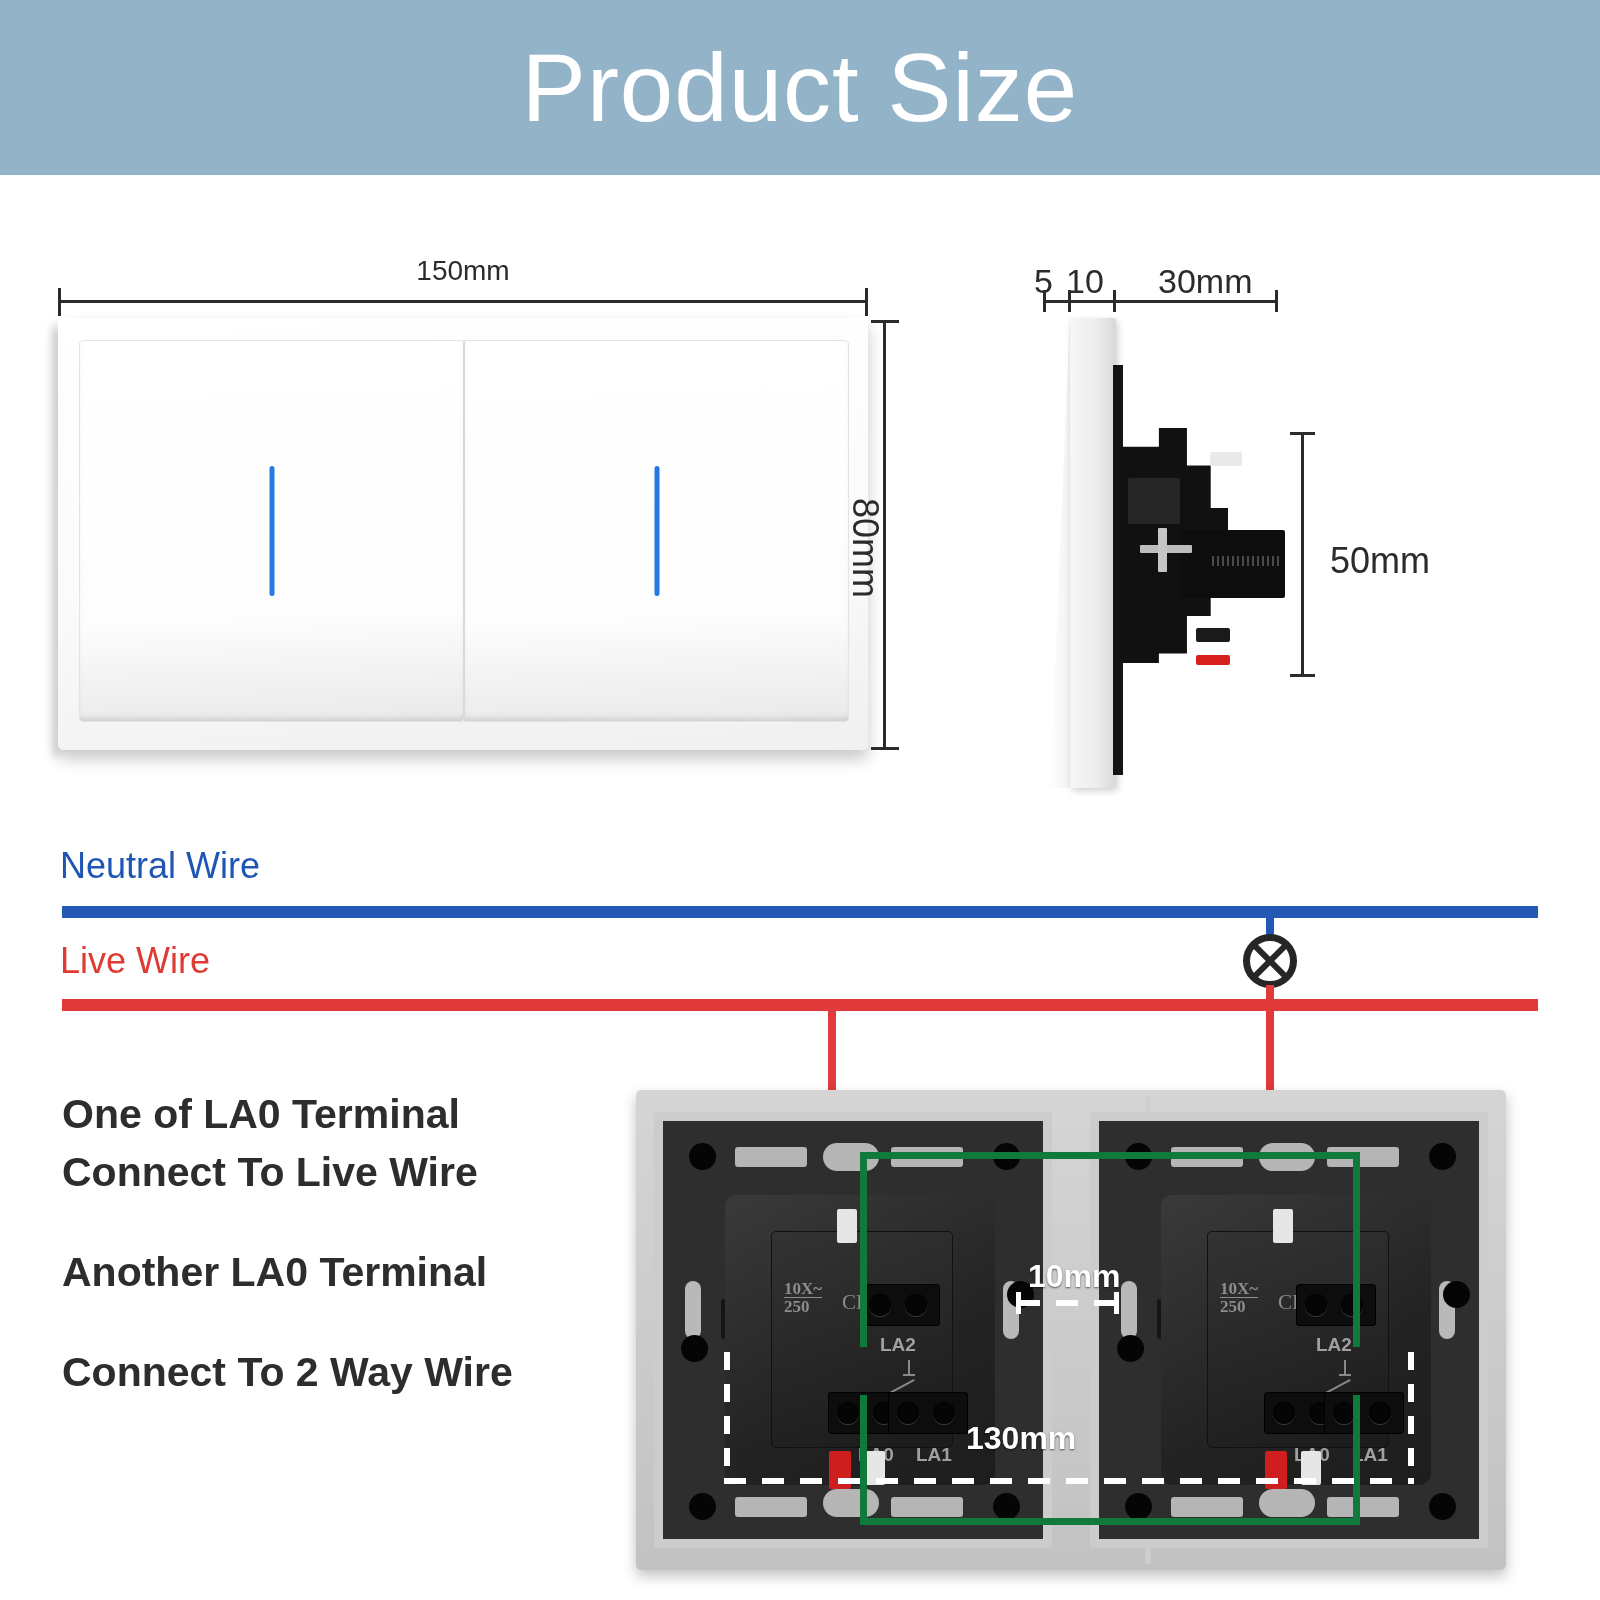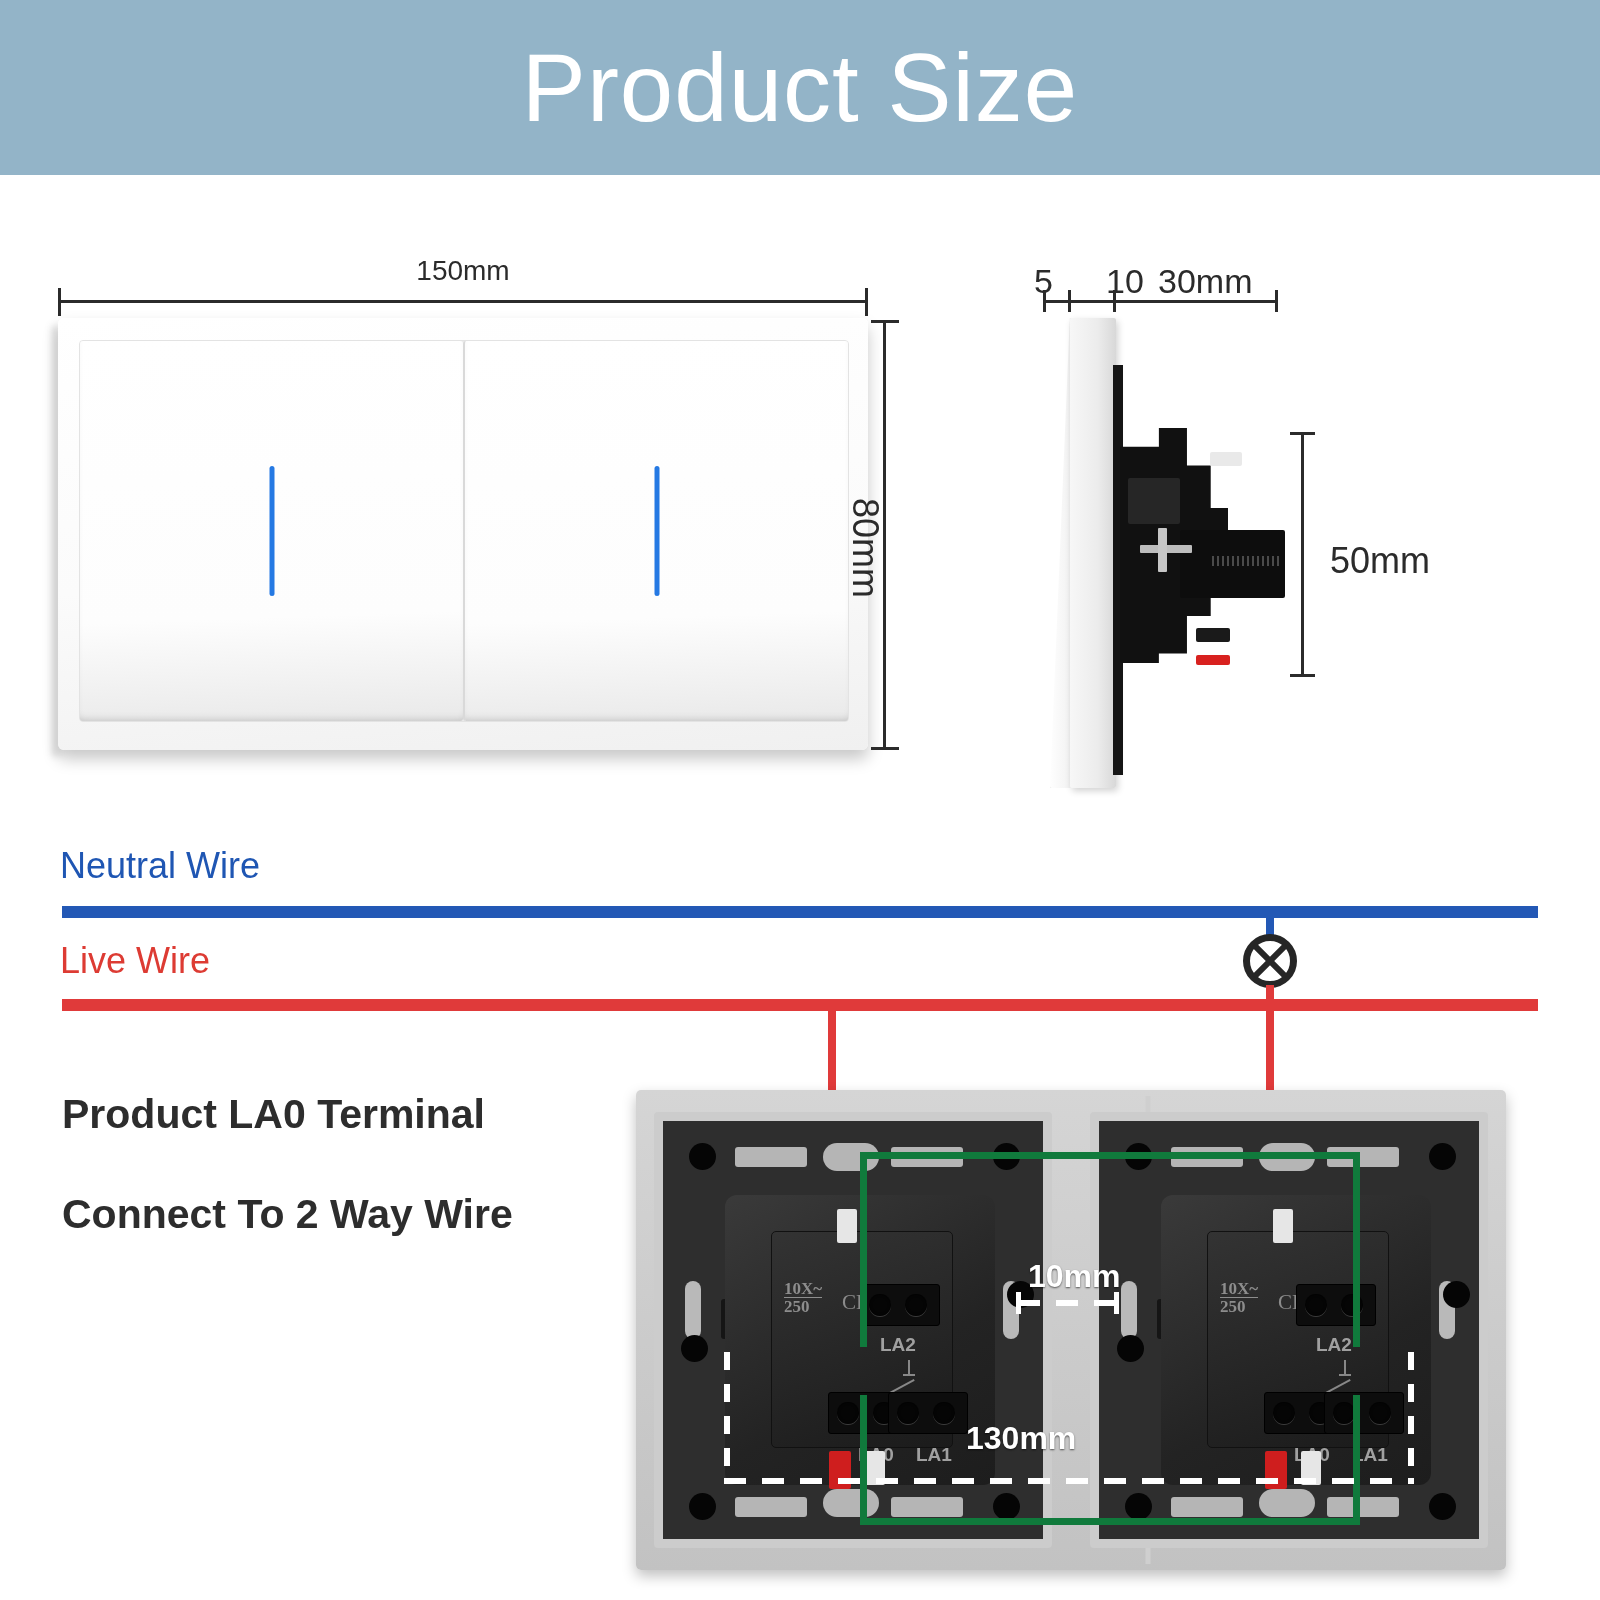--- a/index.html
+++ b/index.html
@@ -142,21 +142,21 @@
     background:repeating-linear-gradient(90deg,#4a4a4a 0 2px,#0d0d0d 2px 5px);
   }
 
   
   #s-dim-line{left:1043px;top:300px;width:235px;height:3px;}
   #s-cap-a{left:1043px;top:290px;width:3px;height:22px;}
   #s-cap-b{left:1068px;top:290px;width:3px;height:22px;}
   #s-cap-c{left:1113px;top:290px;width:3px;height:22px;}
   #s-cap-d{left:1275px;top:290px;width:3px;height:22px;}
   #s-txt-5{left:1034px;top:262px;font-size:34px;}
-  #s-txt-10{left:1066px;top:262px;font-size:34px;margin-left:40px;}
+  #s-txt-10{left:1066px;top:262px;font-size:34px;}
   #s-txt-30{left:1158px;top:262px;font-size:34px;}
 
   #s-h-line{left:1301px;top:432px;width:3px;height:245px;}
   #s-h-cap-t{left:1290px;top:432px;width:25px;height:3px;}
   #s-h-cap-b{left:1290px;top:674px;width:25px;height:3px;}
   #s-h-txt{left:1330px;top:540px;font-size:36px;}
 
   
   #wire-area{position:absolute;left:0;top:0;width:1308px;height:1600px;}
   .wire-label{position:absolute;font-size:36px;font-weight:400;white-space:nowrap;}
@@ -379,21 +379,25 @@
     <span id="lamp-x1"></span>
     <span id="lamp-x2"></span>
   </div>
   <div class="drop-red" id="red-drop-right-a"></div>
   <div class="drop-red" id="red-drop-right-b"></div>
   <div class="drop-red" id="red-drop-left"></div>
 </div>
 
 <div id="instructions">
   <div class="instr">
-    <div>Product LA0 Terminal</div>
+    <div>One of LA0 Terminal</div>
+    <div>Connect To Live Wire</div>
+  </div>
+  <div class="instr">
+    <div>Another LA0 Terminal</div>
   </div>
   <div class="instr">
     <div>Connect To 2 Way Wire</div>
   </div>
 </div>
 
 <div id="back-assembly">
   <div class="outer-frame"></div>
   <div class="frame-split"></div>
 

